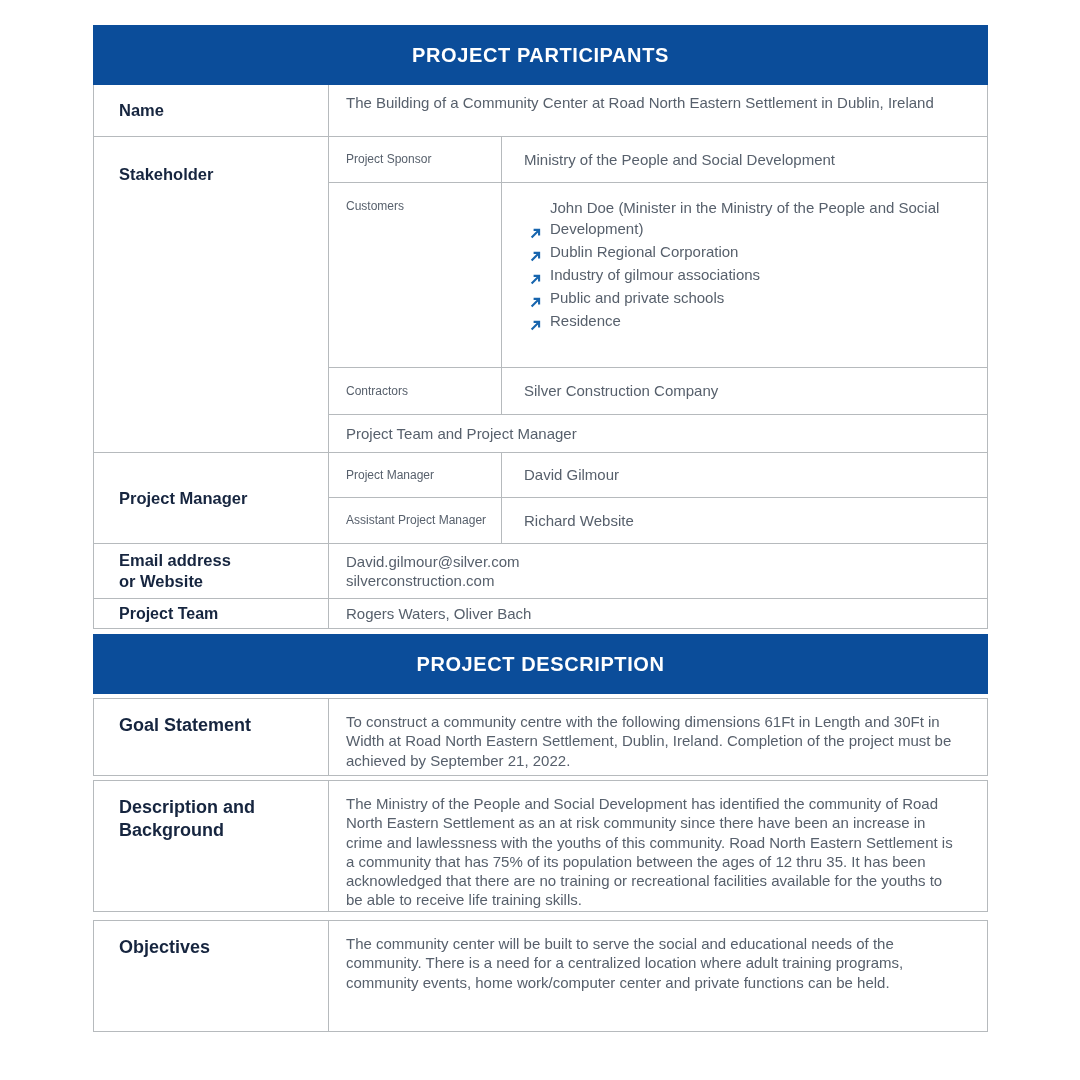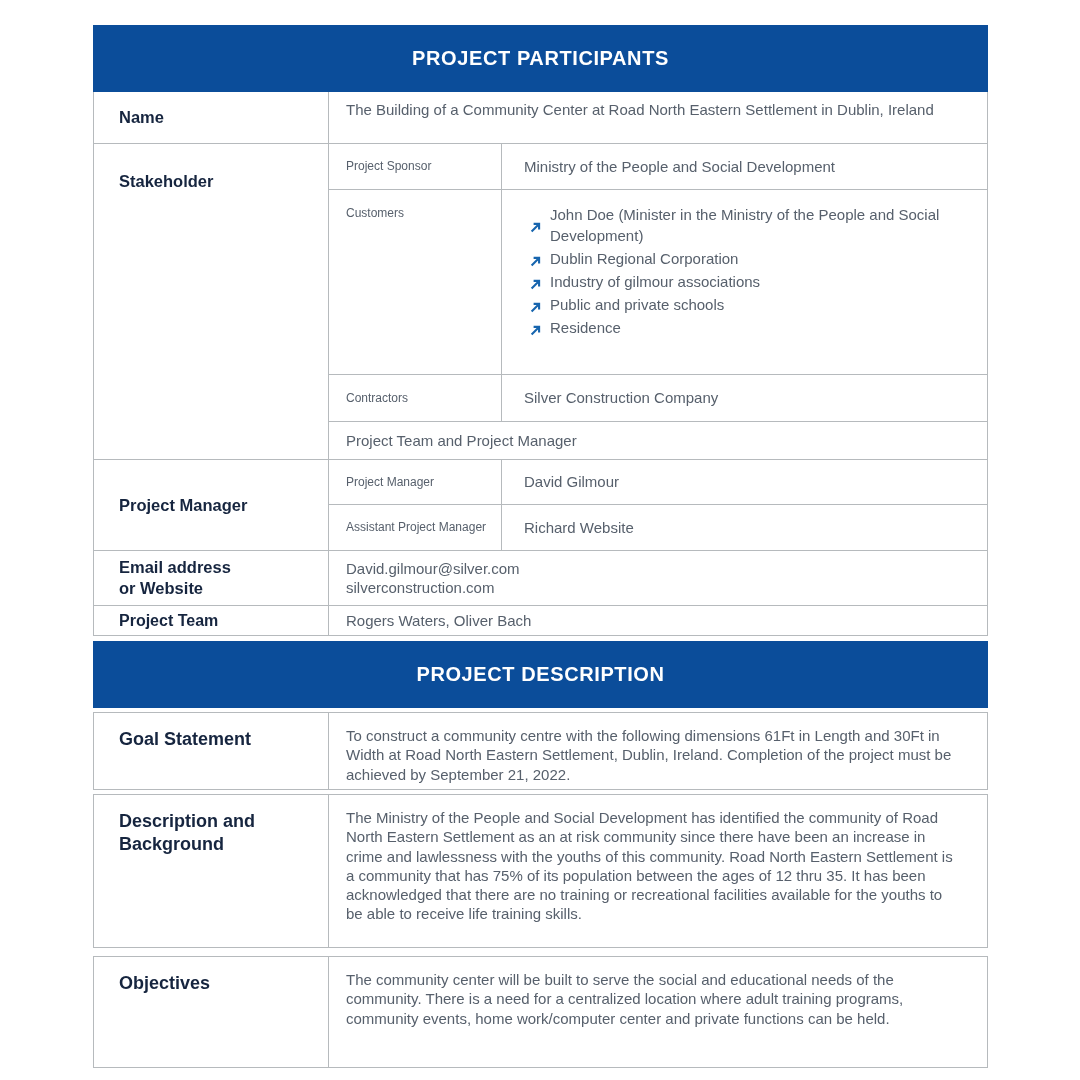--- a/index.html
+++ b/index.html
@@ -9,21 +9,21 @@
     --body-text:#57606c;
     --border:#b6babd;
     --arrow:#1765ae;
     --page-bg:#ffffff;
   }
   *{box-sizing:border-box;margin:0;padding:0;}
   html,body{width:1080px;height:1080px;background:var(--page-bg);}
   body{font-family:"Liberation Sans","DejaVu Sans",sans-serif;position:relative;}
   .doc{position:absolute;left:93px;top:25px;width:895px;}
 
-  .bar{height:67px;background:var(--header-bg);color:var(--header-text);
+  .bar{height:60px;background:var(--header-bg);color:var(--header-text);
        display:flex;align-items:center;justify-content:center;
        font-size:20px;font-weight:700;letter-spacing:0.6px;}
 
   .tbl{border:1px solid var(--border);border-top:none;}
   .row{display:flex;}
   .row + .row{border-top:1px solid var(--border);}
 
   .c1{width:235px;flex:0 0 235px;border-right:1px solid var(--border);
       padding-left:25px;padding-right:12px;
       color:var(--label-text);font-size:16.5px;font-weight:700;
@@ -48,32 +48,32 @@
   .h51{height:51px;} .h316{height:316px;} .h91{height:91px;}
   .h55{height:55px;} .h30{height:30px;}
   .sh45{height:45px;} .sh185{height:185px;} .sh47{height:47px;} .sh39{flex:1;}
   .sh44{height:44px;} .sh47b{flex:1;}
 
   .name-value{flex:1;padding:8px 30px 0 17px;color:var(--body-text);
       font-size:15px;line-height:1.35;}
 
   .cust-cell{flex:1;padding:14px 26px 0 28px;}
   .cust-list{list-style:none;}
-  .cust-list li{display:flex;align-items:center;gap:9px;
+  .cust-list li{display:flex;align-items:flex-end;gap:9px;
       color:var(--body-text);font-size:15px;line-height:21px;margin-bottom:2px;}
   .arr{flex:0 0 11px;margin-top:5px;display:inline-flex;}
   .arr svg{display:block;}
 
   .email-cell{flex:1;padding-left:17px;display:flex;flex-direction:column;
       justify-content:center;color:var(--body-text);font-size:15px;line-height:19px;}
 
   .desc-gap4{margin-top:5px;}
   .drow{display:flex;border:1px solid var(--border);margin-top:4px;}
   .drow.gap8{margin-top:8px;}
-  .h78{height:78px;} .h154{height:154px;} .h96{height:112px;}
+  .h78{height:78px;} .h154{height:132px;} .h96{height:112px;}
   .dlabel{width:235px;flex:0 0 235px;border-right:1px solid var(--border);
       padding:15px 12px 0 25px;color:var(--label-text);
       font-size:18px;font-weight:700;line-height:1.28;}
   .dvalue{flex:1;padding:13px 25px 0 17px;color:var(--body-text);
       font-size:15px;line-height:19.3px;}
 </style>
 </head>
 <body>
 
 <div class="doc">

